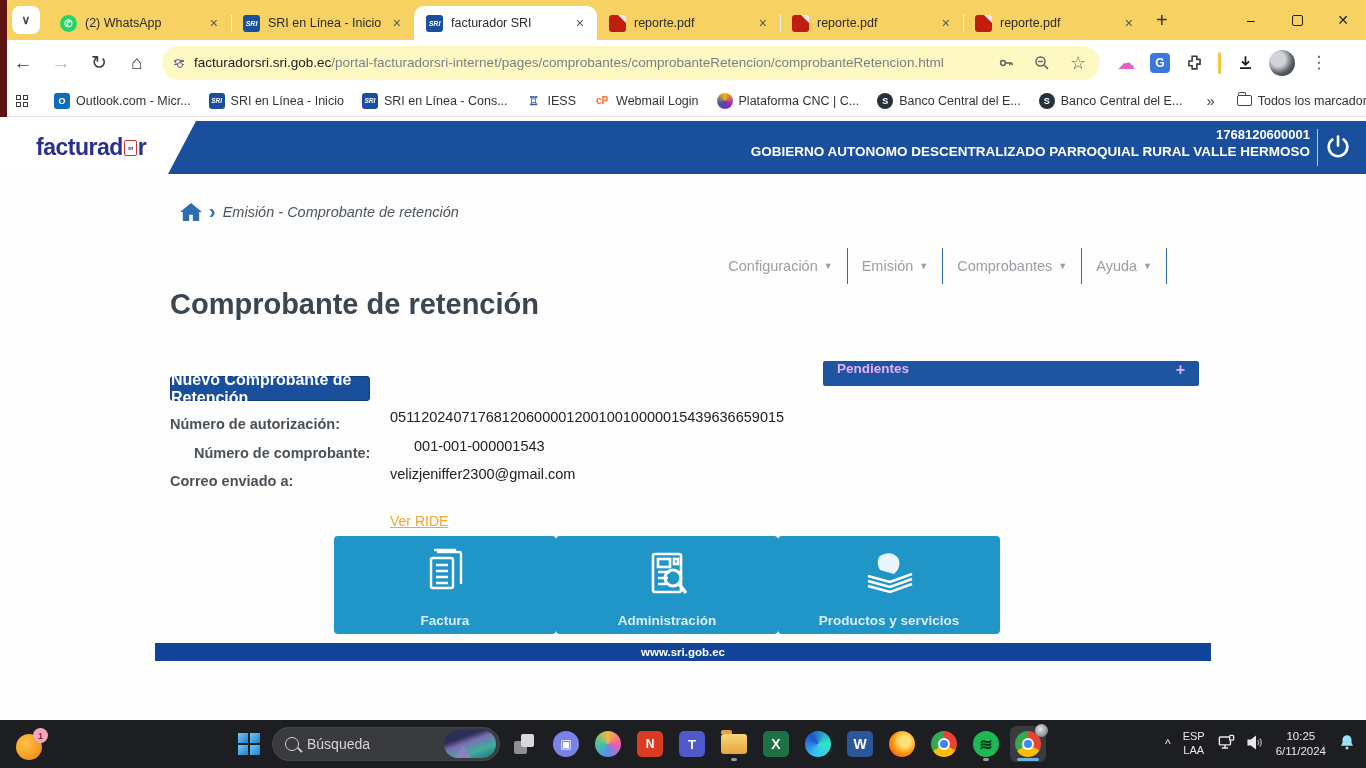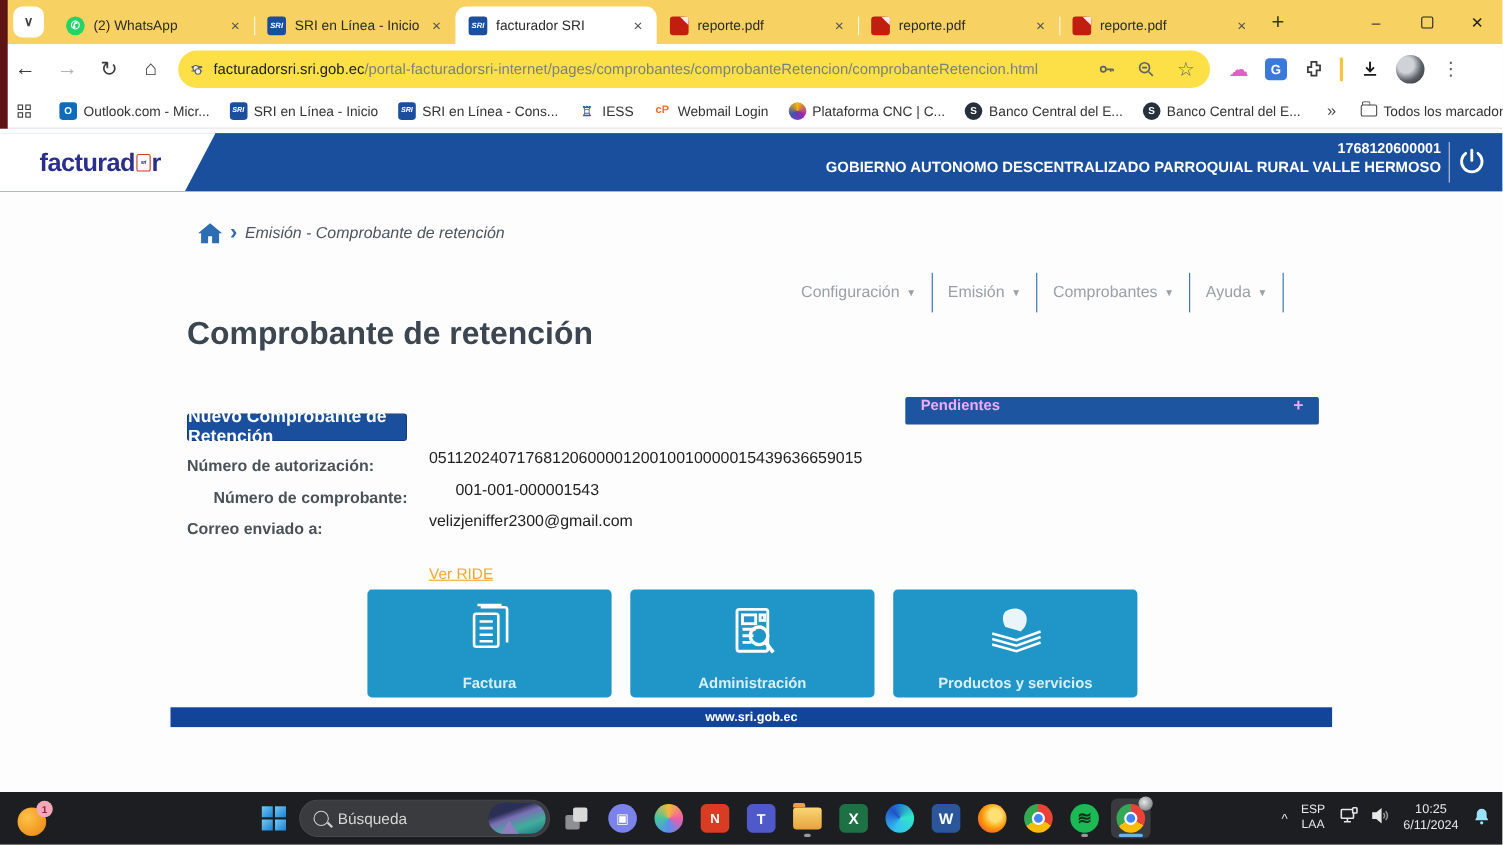--- a/index.html
+++ b/index.html
@@ -23,21 +23,21 @@
   .fav-pdf { background:#C11E0F; color:#fff; font-size:9px; position:relative; border-radius:3px; }
   .fav-pdf::after { content:""; position:absolute; top:0; right:0; border:4px solid #fff; border-left-color:transparent; border-bottom-color:transparent; border-radius:0 3px 0 0; opacity:.9; }
   .newtab { color:#333; font-size:20px; margin:0 0 8px 10px; }
   .wincontrols { margin-left:auto; display:flex; align-items:center; height:40px; }
   .winbtn { width:46px; height:40px; display:flex; align-items:center; justify-content:center; color:#222; font-size:14px; }
   .winbtn .maxi { width:11px; height:11px; border:1.4px solid #222; border-radius:2px; }
 
   .toolbar { position:absolute; top:40px; left:0; width:1366px; height:45px; background:#fff; display:flex; align-items:center; }
   .navbtn { width:30px; height:30px; display:flex; align-items:center; justify-content:center; font-size:19px; color:#3c3c3c; margin-left:8px; }
   .navbtn.disabled { color:#b5b5b5; }
-  .omnibox { height:34px; flex:none; width:938px; margin-left:10px; background:#fde047; border-radius:17px; display:flex; align-items:center; padding:0 12px; }
+  .omnibox { height:34px; flex:none; width:938px; margin-left:10px; background:#fef9c3; border-radius:17px; display:flex; align-items:center; padding:0 12px; }
   .omni-tune { color:#5f6368; font-size:12px; margin-right:10px; display:flex; flex-direction:column; gap:2px; }
   .omni-tune i { display:block; width:10px; height:1.6px; background:#5f6368; border-radius:2px; position:relative; }
   .omni-tune i::after { content:""; position:absolute; top:-1.2px; width:4px; height:4px; border-radius:50%; background:#EEEFF1; border:1.4px solid #5f6368; }
   .omni-tune i:first-child::after { left:1px; } .omni-tune i:last-child::after { right:1px; }
   .url { font-size:13.5px; color:#7b7f83; white-space:nowrap; overflow:hidden; flex:1; }
   .url b { color:#202124; font-weight:normal; }
   .omni-icons { display:flex; align-items:center; gap:16px; color:#5f6368; margin-left:10px; }
   .ticon { width:20px; height:20px; display:flex; align-items:center; justify-content:center; color:#5f6368; }
   .toolbar-right { display:flex; align-items:center; gap:14px; margin-left:16px; }
   .sep-yellow { width:3px; height:22px; background:#F4C53F; border-radius:2px; }
@@ -87,21 +87,21 @@
   .fields { position:absolute; top:290px; left:170px; width:640px; }
   .frow { position:absolute; left:0; display:flex; }
   .flabel { width:220px; font-size:14.5px; font-weight:bold; color:#4A5258; }
   .fvalue { font-size:14.5px; color:#222; }
   .ride { position:absolute; left:220px; top:105px; font-size:14px; color:#F2A72E; text-decoration:underline; }
 
   .pendientes { position:absolute; top:243px; left:823px; width:376px; height:25px; background:#1D55A0; border-radius:2px; display:flex; align-items:flex-start; justify-content:space-between; padding:0 14px; color:#f0abfc; }
   .pend-title { font-size:13.5px; font-weight:bold; }
   .pend-plus { font-size:16px; font-weight:bold; }
 
-  .tiles { position:absolute; top:418px; left:334px; display:flex; gap:17px; }
+  .tiles { position:absolute; top:418px; left:334px; display:flex; }
   .tile { width:222px; height:98px; background:#2095C8; border-radius:4px; display:flex; flex-direction:column; align-items:center; justify-content:flex-end; padding-bottom:6px; position:relative; }
   .tile-icon { position:absolute; top:12px; left:0; right:0; display:flex; justify-content:center; color:#fff; }
   .tile-label { font-size:13.5px; font-weight:bold; color:#D8EFF9; }
 
   .sitefooter { position:absolute; top:525px; left:155px; width:1056px; height:18px; background:#12459A; display:flex; align-items:center; justify-content:center; }
   .footer-text { color:#fff; font-size:11.5px; font-weight:bold; }
 
   
   .taskbar { position:absolute; top:720px; left:0; width:1366px; height:48px; background:#1D1E21; display:flex; align-items:center; }
   .tb-left { position:absolute; left:16px; top:8px; width:32px; height:32px; }

